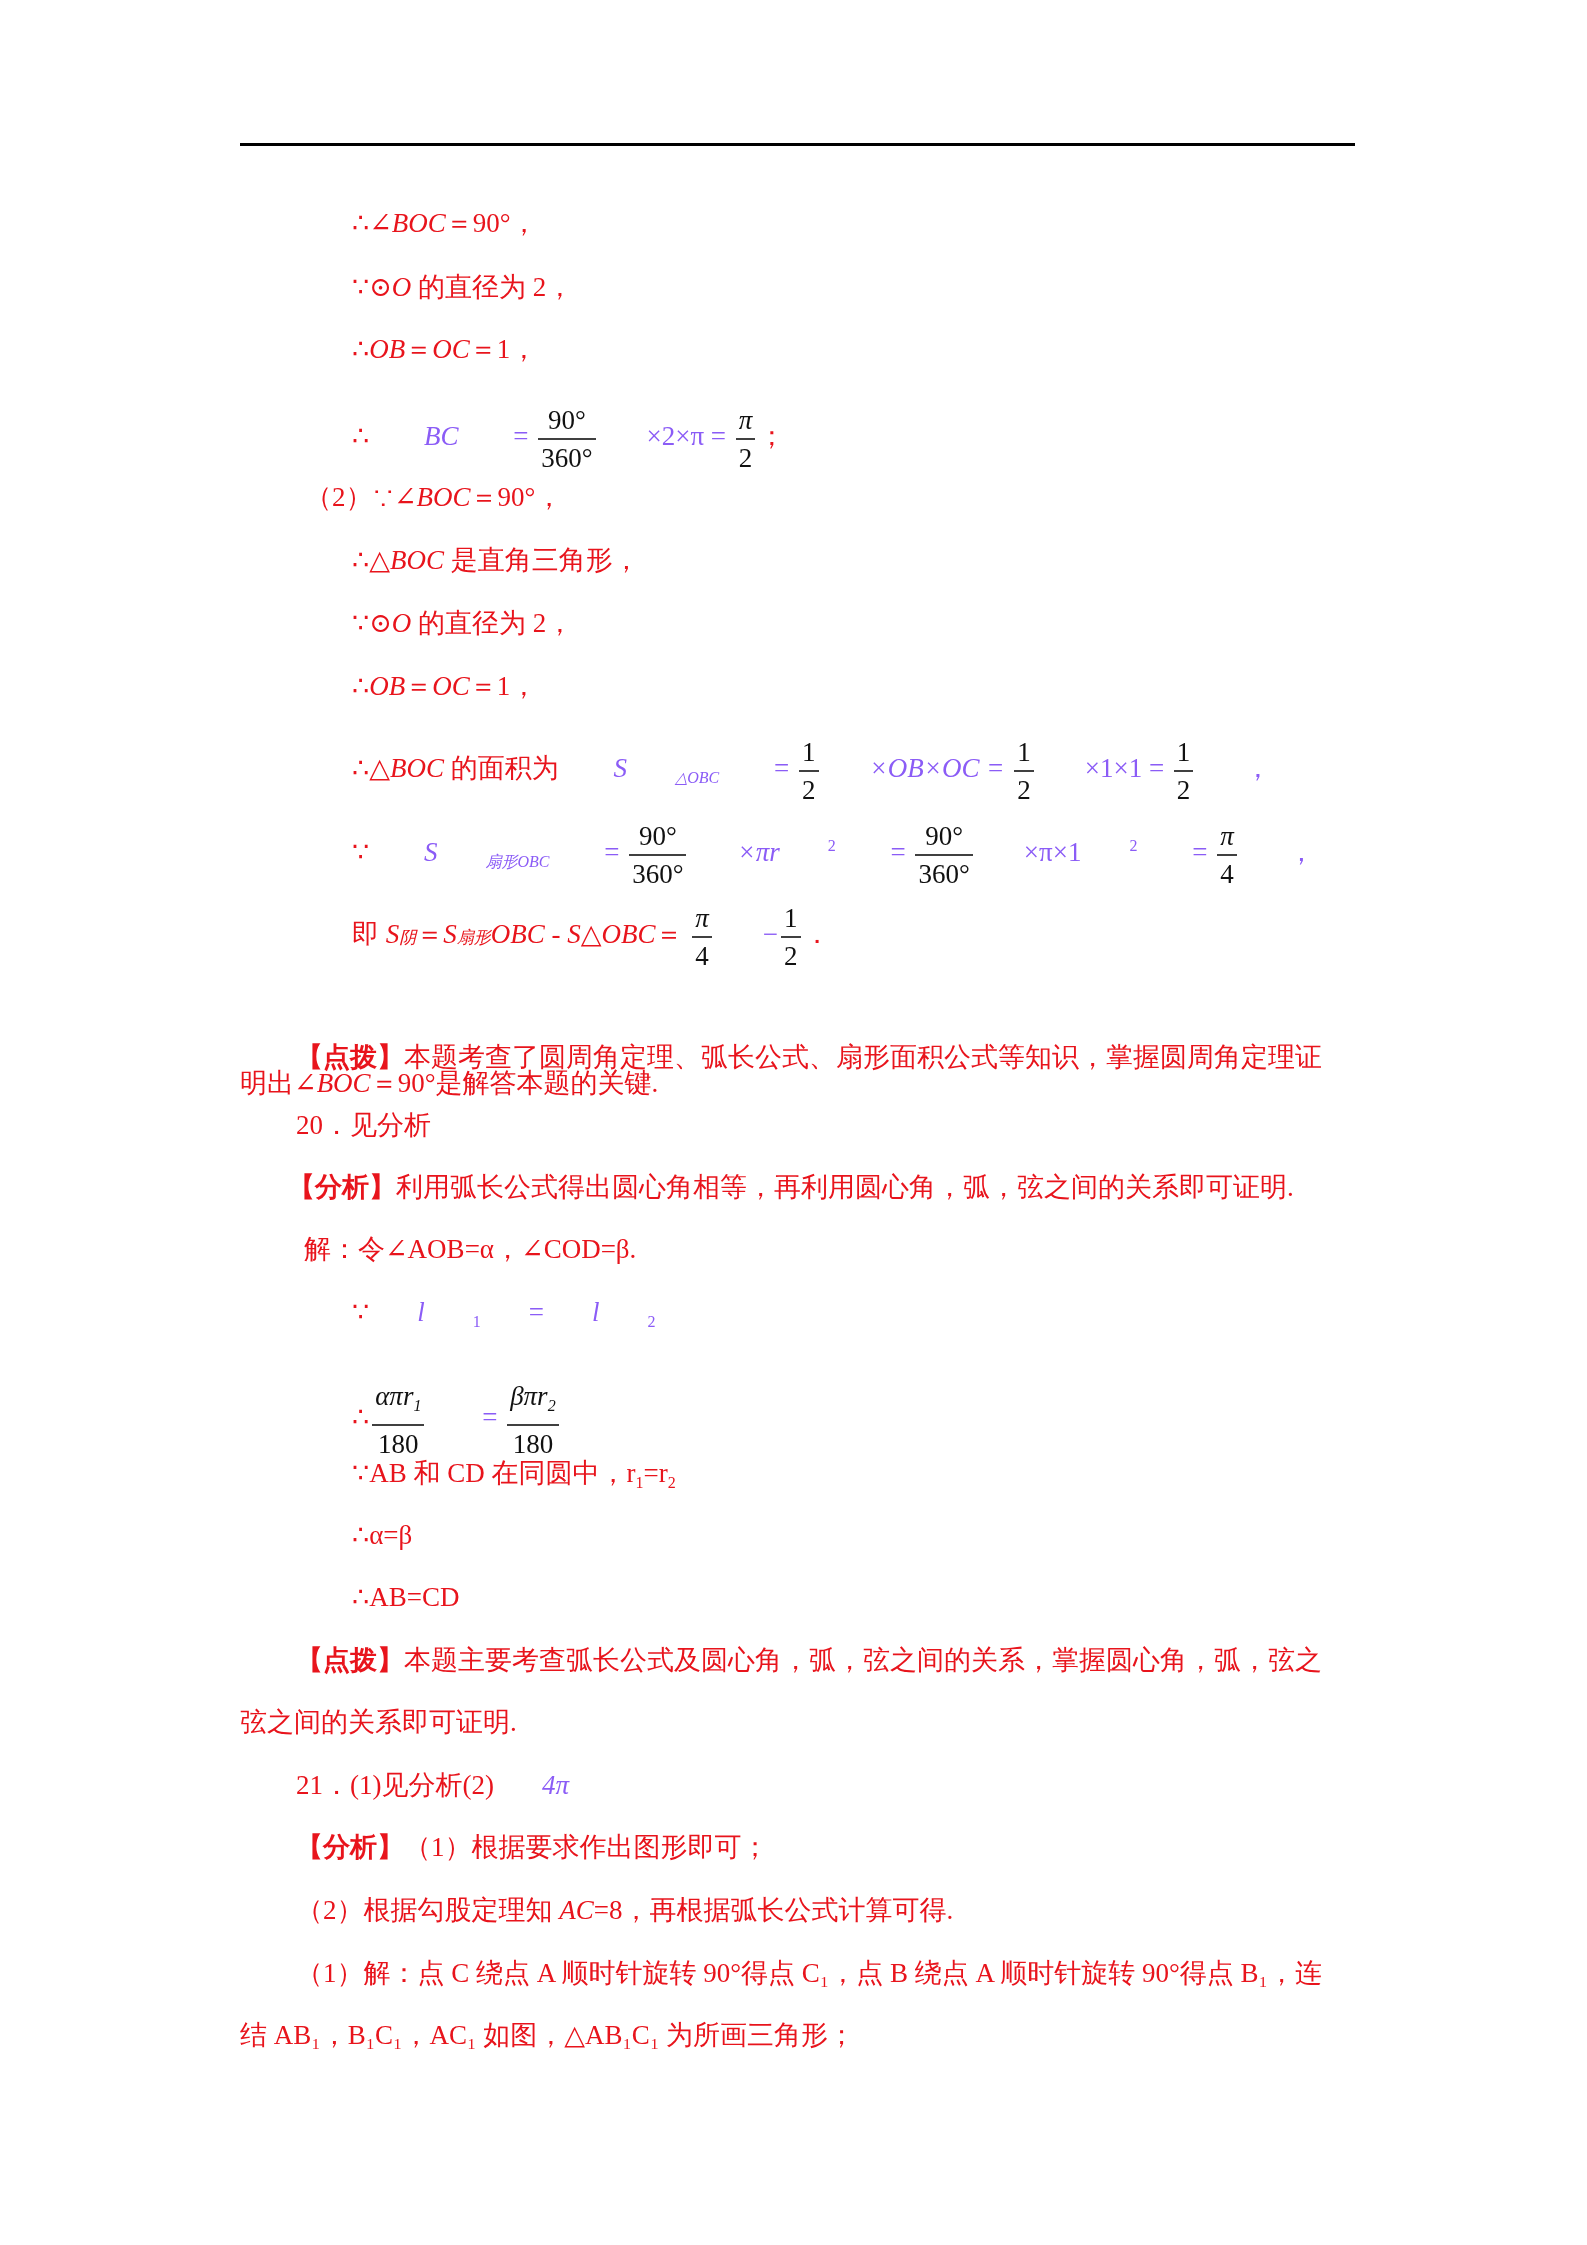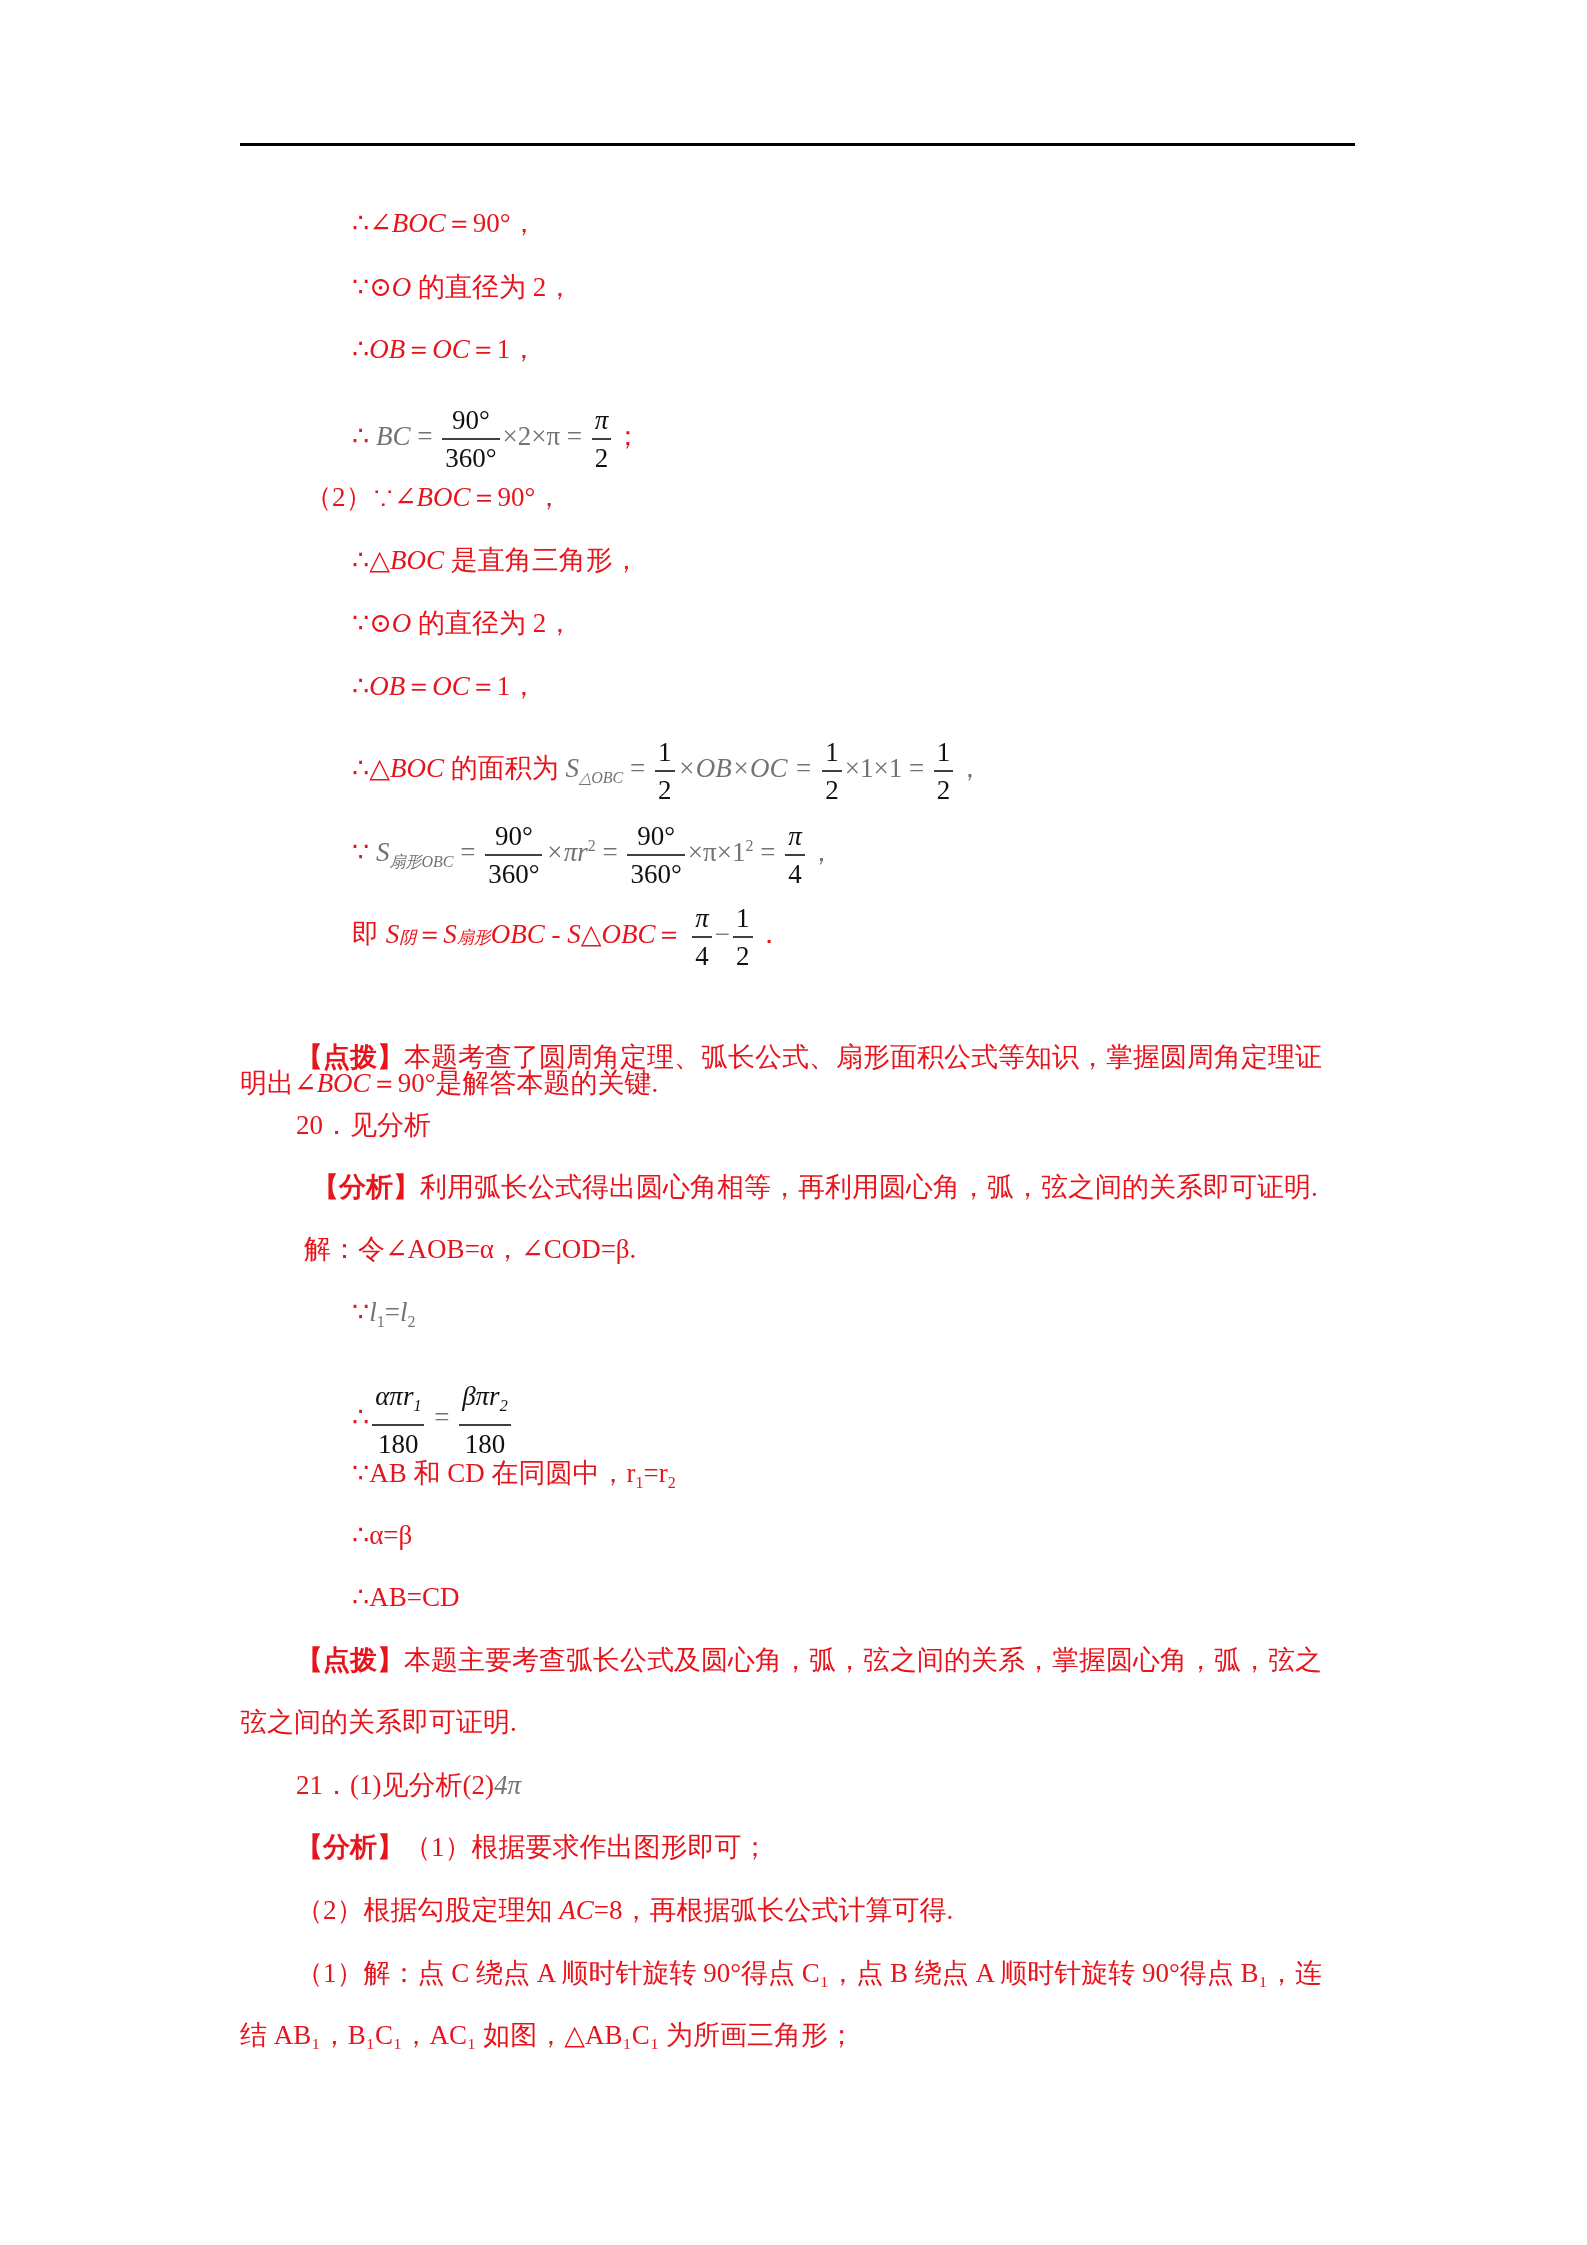--- a/index.html
+++ b/index.html
@@ -7,21 +7,21 @@
          font-family: "Liberation Serif", "DejaVu Serif", serif; color: #e8141c; }
   .rule { position: absolute; left: 240px; top: 143px; width: 1115px; height: 3px; background: #000; }
   .line { position: absolute; font-size: 27px; line-height: 34px; white-space: nowrap; color: #e8141c; }
   .i { font-style: italic; }
   .frac { display: inline-block; vertical-align: middle; text-align: center; color: #111; margin: 12px 3px; }
   .frac .n { display: block; padding: 0 3px; line-height: 36px; }
   .frac .d { display: block; border-top: 2px solid #404040; padding: 0 3px; line-height: 36px; }
   .sub { font-size: 16px; vertical-align: -6px; }
   .sup { font-size: 16px; vertical-align: 10px; }
   .brk { font-weight: bold; color: #e8141c; }
-  .math { color: #737373; font-family: "Liberation Serif", serif; }
+  .math { color: #8b5cf6; font-family: "Liberation Serif", serif; margin-left: 48px; }
   .small { font-size: 17px; }
 </style>
 </head>
 <body>
 
 <div class="rule"></div>
 
 <div class="line" style="left:352px; top:206px;">
   <span>∴∠</span><span class="i">BOC</span><span>＝90°，</span>
 </div>
@@ -58,21 +58,21 @@
 </div>
 
 <div class="line" style="left:296px; top:1040px;">
   <span class="brk">【点拨】</span><span>本题考查了圆周角定理、弧长公式、扇形面积公式等知识，掌握圆周角定理证</span>
 </div>
 <div class="line" style="left:240px; top:1045px;margin-top:21px;">
   <span>明出∠</span><span class="i">BOC</span><span>＝90°是解答本题的关键.</span>
 </div>
 
 <div class="line" style="left:296px; top:1108px;"><span>20．见分析</span></div>
-<div class="line" style="left:312px; top:1170px;">
+<div class="line" style="left:288px; top:1170px;">
   <span class="brk">【分析】</span><span>利用弧长公式得出圆心角相等，再利用圆心角，弧，弦之间的关系即可证明.</span>
 </div>
 <div class="line" style="left:296px; top:1232px;margin-left:8px;"><span>解：令∠AOB=α，∠COD=β.</span></div>
 <div class="line" style="left:352px; top:1295px;">
   <span>∵</span><span class="math i">l</span><span class="math sub">1</span><span class="math">=</span><span class="math i">l</span><span class="math sub">2</span>
 </div>
 <div class="line" style="left:352px; top:1366px;">
   <span>∴</span><span class="frac"><span class="n i"><span>απr</span><span class="sub">1</span></span><span class="d">180</span></span><span class="math"> = </span><span class="frac"><span class="n i"><span>βπr</span><span class="sub">2</span></span><span class="d">180</span></span>
 </div>
 <div class="line" style="left:352px; top:1456px;">

